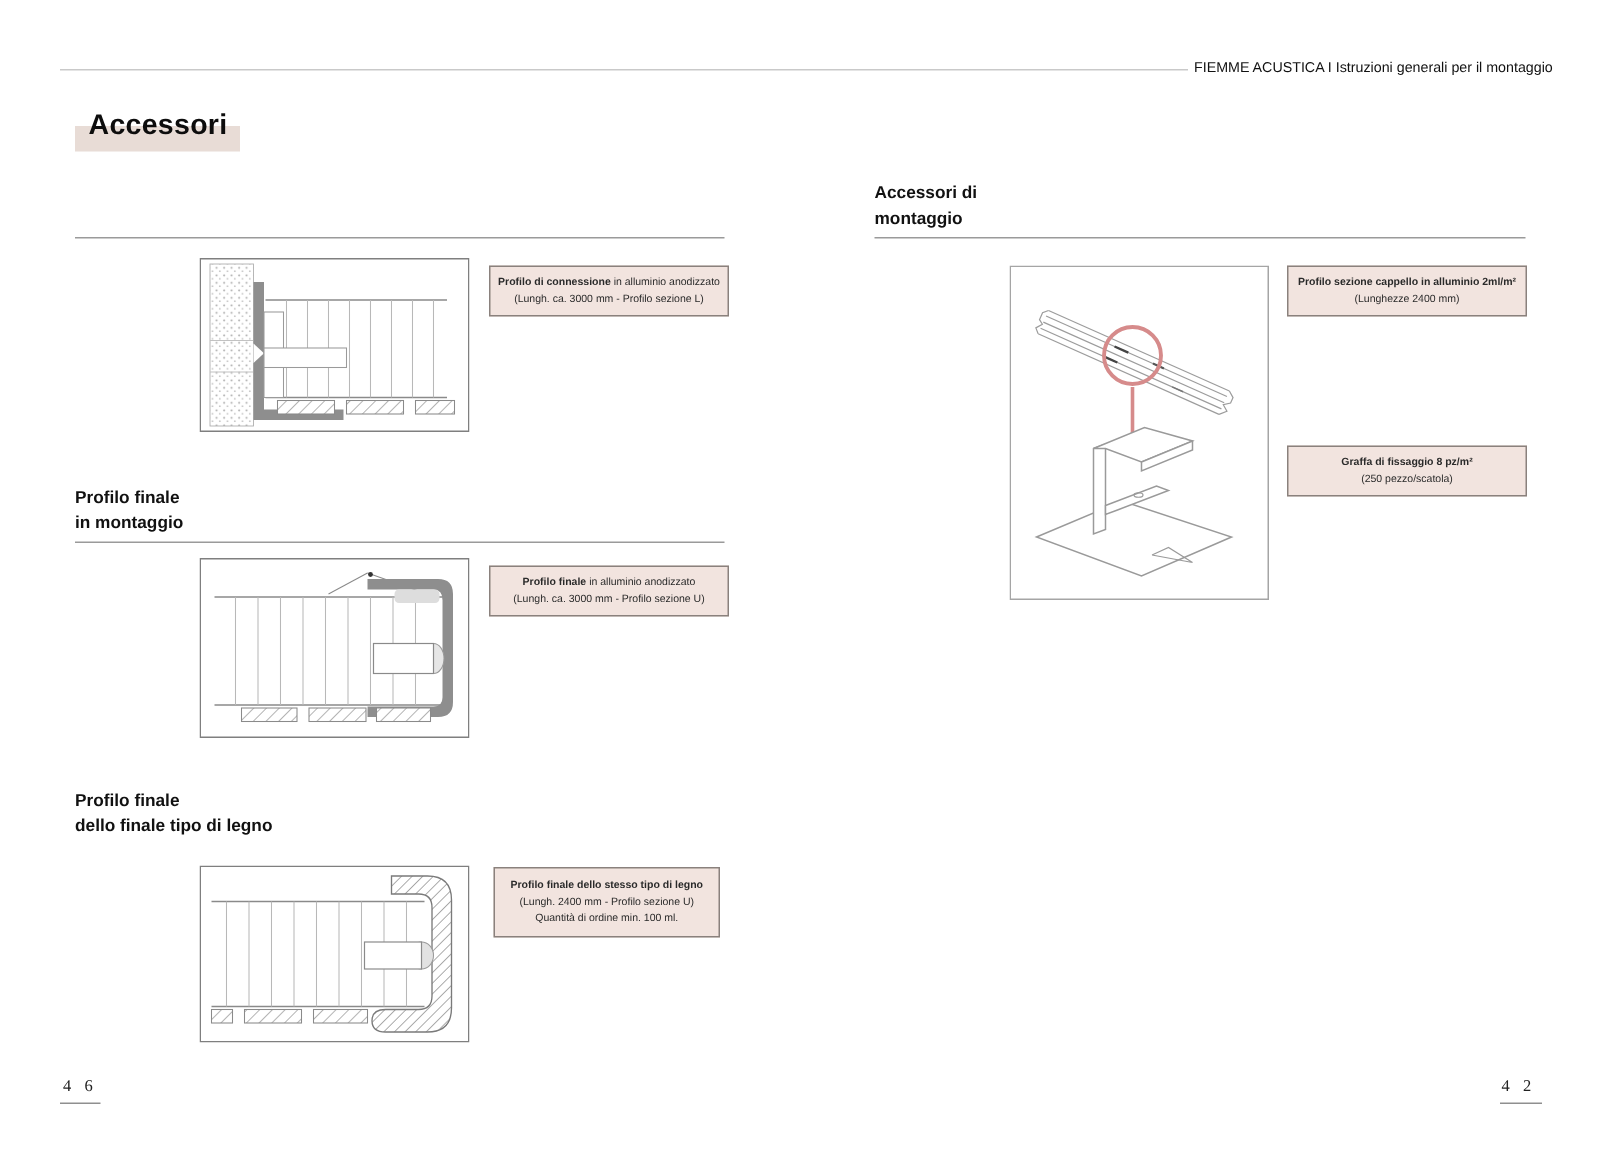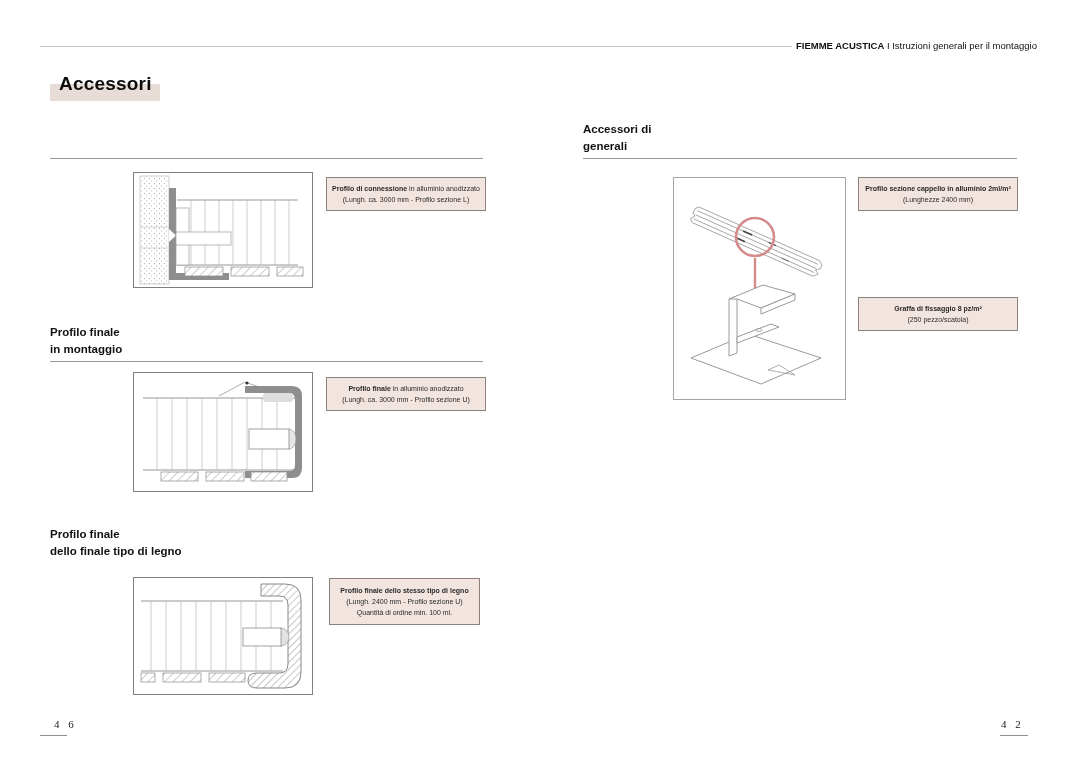--- a/index.html
+++ b/index.html
@@ -3,21 +3,21 @@
 <meta charset="utf-8">
 <style>
   html,body{margin:0;padding:0;background:#ffffff;}
   .page{
     position:relative;width:1065px;height:775px;background:#ffffff;
     font-family:"Liberation Sans", sans-serif;color:#1a1a1a;overflow:hidden;
   }
   
   .header-rule{position:absolute;left:40px;top:46px;width:752px;height:1px;background:#c9c9c9;}
   .header-text{position:absolute;left:796px;top:40px;width:228px;font-size:9.5px;color:#111;white-space:nowrap;}
-  .header-text .b{font-weight:bold;}
+  .header-text .b{font-weight:normal;}
   
   .title-hl{position:absolute;left:50px;top:84px;width:110px;height:17px;background:#e8dcd6;}
   .page-title{position:absolute;left:59px;top:73px;font-size:19px;font-weight:bold;letter-spacing:.2px;color:#0d0d0d;text-align:center;}
   
   .sec-heading{position:absolute;font-size:11.5px;font-weight:bold;line-height:17px;color:#111;}
   .rule{position:absolute;height:1px;background:#9a9a9a;}
   
   .label-box{
     position:absolute;background:#f2e4df;border:1px solid #8a817d;
     display:flex;flex-direction:column;justify-content:center;align-items:center;
@@ -174,26 +174,26 @@
     <rect x="30" y="96" width="38" height="9" fill="url(#hatch1)" stroke="#8a8a8a" stroke-width="0.7"></rect>
     <rect x="76" y="96" width="36" height="9" fill="url(#hatch1)" stroke="#8a8a8a" stroke-width="0.7"></rect>
   </svg>
 
   <div class="label-box" style="left:329px;top:578px;width:149px;height:45px;">
     <div class="l1 bold">Profilo finale dello stesso tipo di legno</div>
     <div class="l1">(Lungh. 2400 mm - Profilo sezione U)</div>
     <div class="l1">Quantità di ordine min. 100 ml.</div>
   </div>
 
-  <div class="pagenum" style="left:42px;top:718px;margin-left:12px;">4 6</div>
+  <div class="pagenum" style="left:42px;top:718px;">4 6</div>
   <div class="pagenum-rule" style="left:40px;top:735px;width:27px;"></div>
 
   <div class="sec-heading" style="left:583px;top:121px;">
     <div>Accessori di</div>
-    <div>generali</div>
+    <div>montaggio</div>
   </div>
   <div class="rule" style="left:583px;top:158px;width:434px;"></div>
 
   <svg class="drawing" style="left:673px;top:177px;" width="173" height="223" viewBox="0 0 173 223">
     <rect x="0.5" y="0.5" width="172" height="222" fill="#ffffff" stroke="#a5a5a5" stroke-width="1"></rect>
 
     <g transform="translate(26,30) rotate(24)" stroke="#9c9c9c" stroke-width="0.8" fill="none">
       <line x1="0" y1="0" x2="132" y2="0"></line>
       <line x1="0" y1="4" x2="132" y2="4"></line>
       <line x1="0" y1="8.5" x2="132" y2="8.5"></line>

